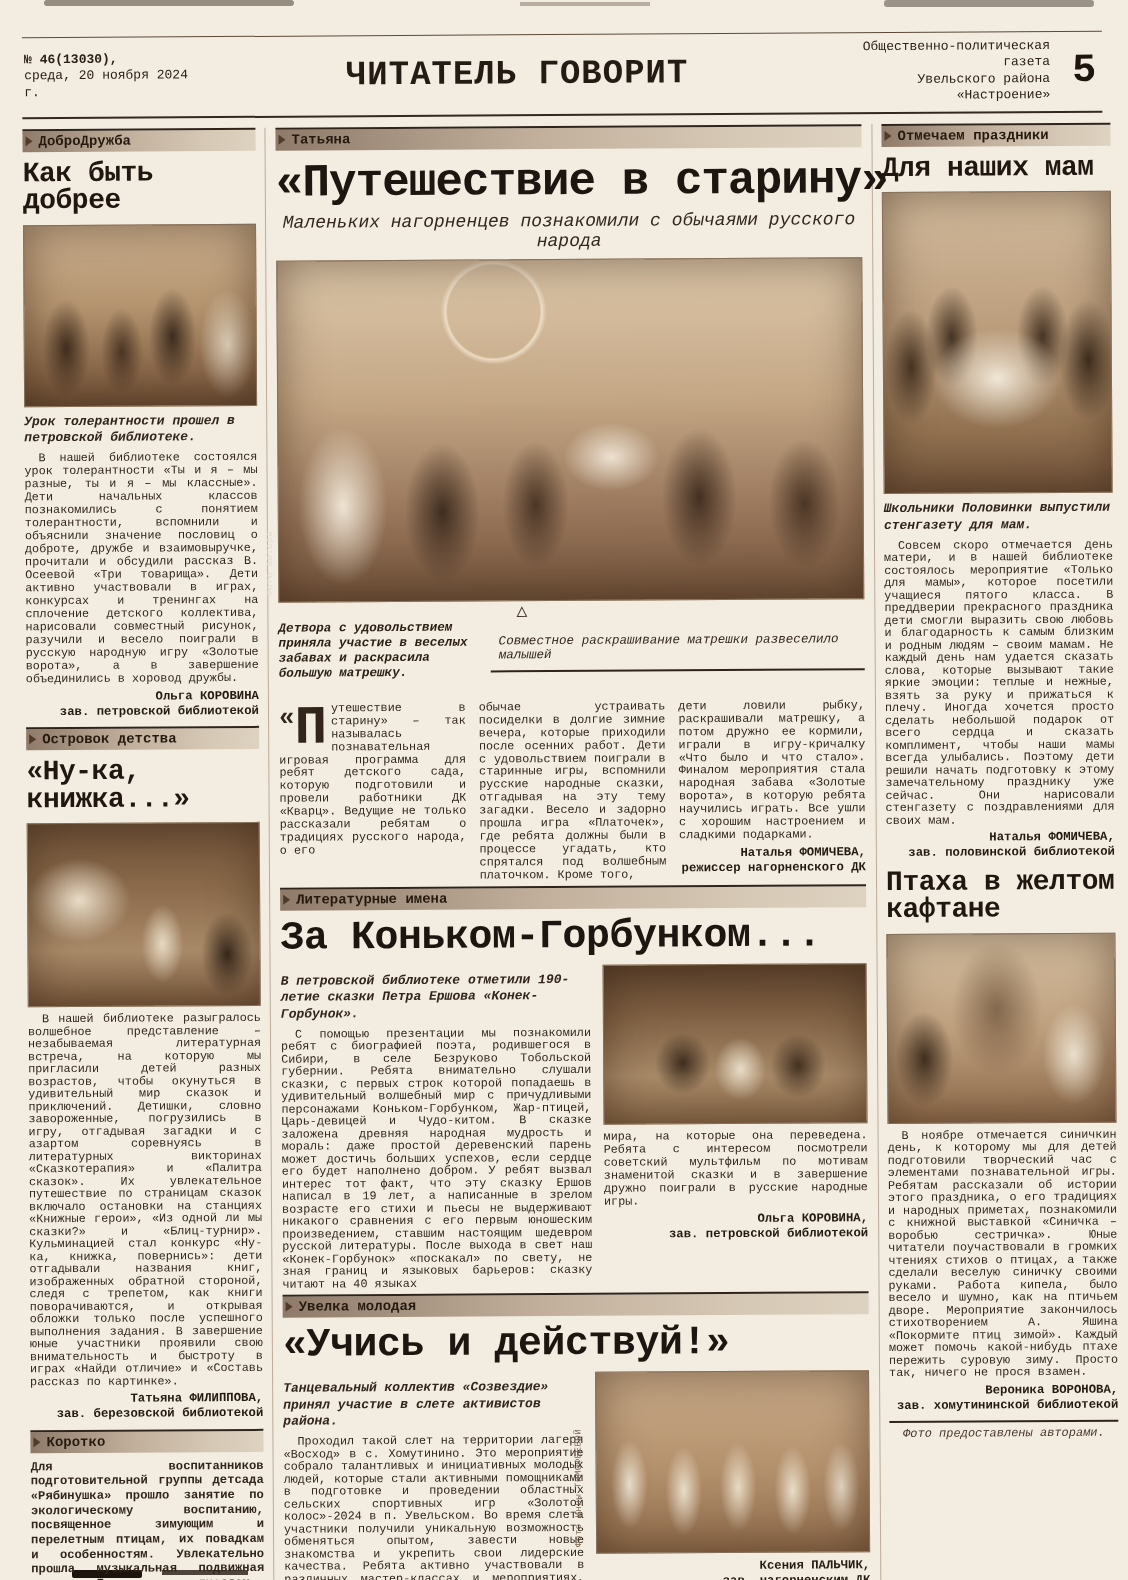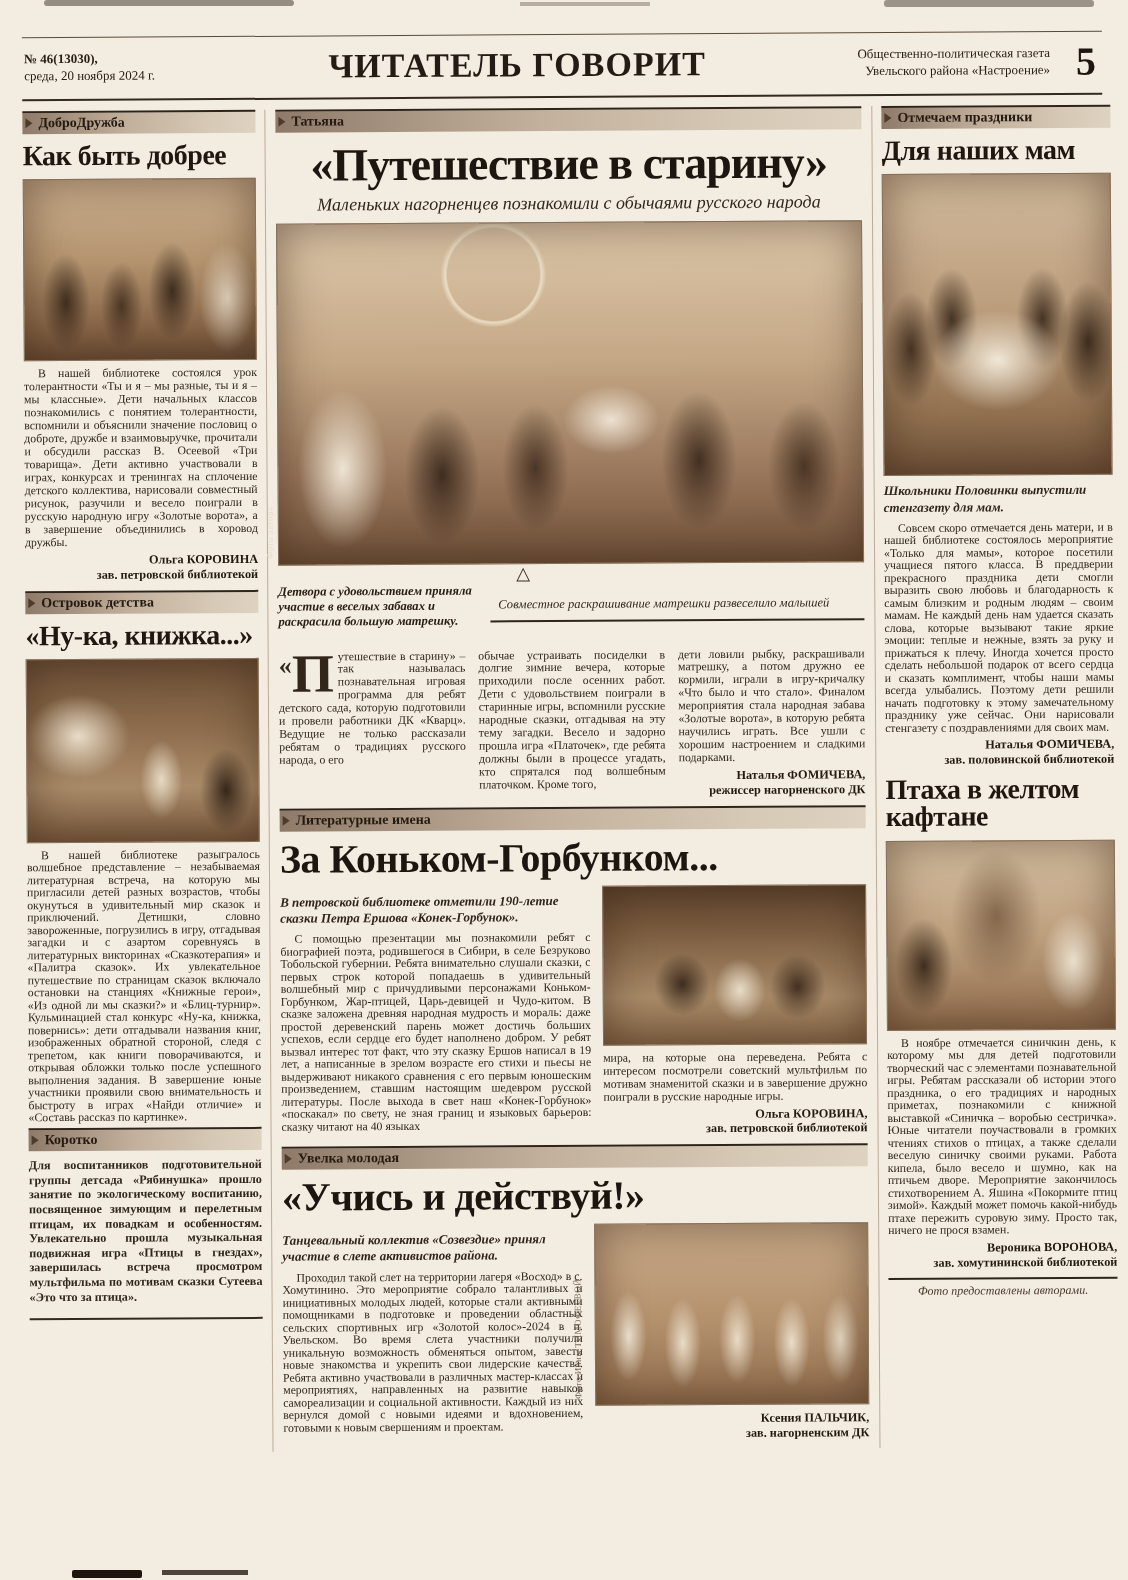--- a/index.html
+++ b/index.html
@@ -1,19 +1,19 @@
 <!DOCTYPE html>
 <html lang="ru"><head>
 <meta charset="utf-8">
 <style>
   html,body { margin:0; padding:0; background:#d8cfc2; }
   .page {
     position:relative; width:1128px; height:1580px; margin:0 auto;
     background:#f2ece1; overflow:hidden;
-    font-family:Liberation Serif, serif; color:#2e231a;
+    font-family:Liberation Mono, monospace; color:#2e231a;
   }
   .tilt { position:absolute; inset:0; transform:rotate(-0.35deg); transform-origin:50% 45%; }
 
   
   .masthead {
     margin:34px 22px 0 26px; padding:6px 6px 8px 2px;
     border-top:1px solid #5b4936; border-bottom:2px solid #35291e;
     display:flex; align-items:center;
   }
   .mh-left { width:185px; font-size:13px; line-height:1.25; color:#2b2014; }
@@ -169,35 +169,40 @@
 
       <aside class="col col-left">
 
         <section>
           <div class="tag">
             <span class="tag-arrow"></span>
             <span>ДоброДружба</span>
           </div>
           <h2 class="h-side">Как быть добрее</h2>
           <div class="ph ph-1"></div>
+          <p class="lede">Урок толерантности прошел в петровской библиотеке.</p>
           <p class="body-text indent">В нашей библиотеке состоялся урок толерантности «Ты и я – мы разные, ты и я – мы классные». Дети начальных классов познакомились с понятием толерантности, вспомнили и объяснили значение пословиц о доброте, дружбе и взаимовыручке, прочитали и обсудили рассказ В. Осеевой «Три товарища». Дети активно участвовали в играх, конкурсах и тренингах на сплочение детского коллектива, нарисовали совместный рисунок, разучили и весело поиграли в русскую народную игру «Золотые ворота», а в завершение объединились в хоровод дружбы.</p>
           <div class="sig">
             <span>Ольга КОРОВИНА</span>
             <span>зав. петровской библиотекой</span>
           </div>
         </section>
 
         <section>
           <div class="tag">
             <span class="tag-arrow"></span>
             <span>Островок детства</span>
           </div>
           <h2 class="h-side">«Ну-ка, книжка...»</h2>
           <div class="ph ph-2"></div>
           <p class="body-text tight indent">В нашей библиотеке разыгралось волшебное представление – незабываемая литературная встреча, на которую мы пригласили детей разных возрастов, чтобы окунуться в удивительный мир сказок и приключений. Детишки, словно завороженные, погрузились в игру, отгадывая загадки и с азартом соревнуясь в литературных викторинах «Сказкотерапия» и «Палитра сказок». Их увлекательное путешествие по страницам сказок включало остановки на станциях «Книжные герои», «Из одной ли мы сказки?» и «Блиц-турнир». Кульминацией стал конкурс «Ну-ка, книжка, повернись»: дети отгадывали названия книг, изображенных обратной стороной, следя с трепетом, как книги поворачиваются, и открывая обложки только после успешного выполнения задания. В завершение юные участники проявили свою внимательность и быстроту в играх «Найди отличие» и «Составь рассказ по картинке».</p>
+          <div class="sig">
+            <span>Татьяна ФИЛИППОВА,</span>
+            <span>зав. березовской библиотекой</span>
+          </div>
         </section>
 
         <section class="korotko-box">
           <div class="tag">
             <span class="tag-arrow"></span>
             <span>Коротко</span>
           </div>
           <p class="body-text">Для воспитанников подготовительной группы детсада «Рябинушка» прошло занятие по экологическому воспитанию, посвященное зимующим и перелетным птицам, их повадкам и особенностям. Увлекательно прошла музыкальная подвижная игра «Птицы в гнездах», завершилась встреча просмотром мультфильма по мотивам сказки Сутеева «Это что за птица».</p>
         </section>
 

